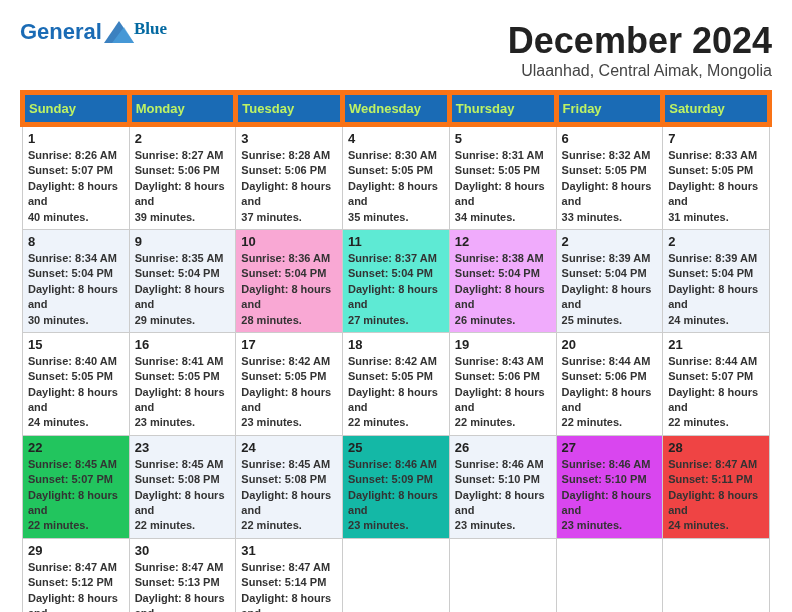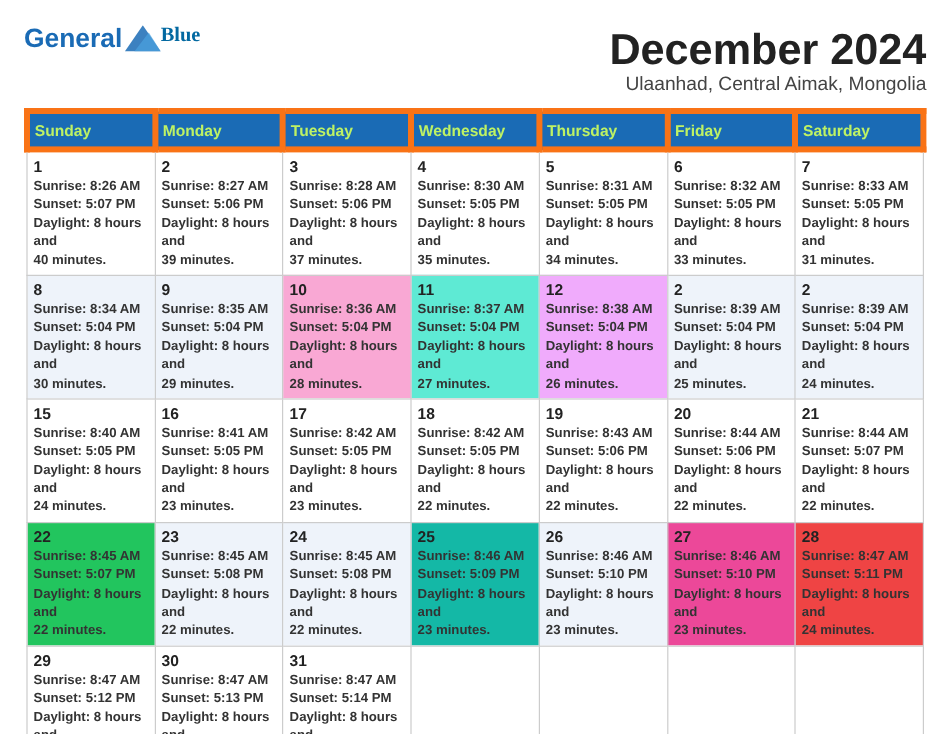--- a/index.html
+++ b/index.html
@@ -222,21 +222,21 @@
         <div class="day-detail">Sunrise: 8:45 AM<br>Sunset: 5:08 PM<br>Daylight: 8 hours and<br>22 minutes.</div>
       </td>
         <td style="background: #14b8a6;">
         <span class="day-num">25</span>
         <div class="day-detail">Sunrise: 8:46 AM<br>Sunset: 5:09 PM<br>Daylight: 8 hours and<br>23 minutes.</div>
       </td>
         <td style="background: rgb(238, 243, 250);">
         <span class="day-num">26</span>
         <div class="day-detail">Sunrise: 8:46 AM<br>Sunset: 5:10 PM<br>Daylight: 8 hours and<br>23 minutes.</div>
       </td>
-        <td style="background: #ec4899; margin-top: 12px;">
+        <td style="background: #d946ef; margin-top: 12px;">
         <span class="day-num">27</span>
         <div class="day-detail">Sunrise: 8:46 AM<br>Sunset: 5:10 PM<br>Daylight: 8 hours and<br>23 minutes.</div>
       </td>
         <td style="background: #ef4444;">
         <span class="day-num">28</span>
         <div class="day-detail">Sunrise: 8:47 AM<br>Sunset: 5:11 PM<br>Daylight: 8 hours and<br>24 minutes.</div>
       </td>
       </tr>
       <tr>
         <td>

